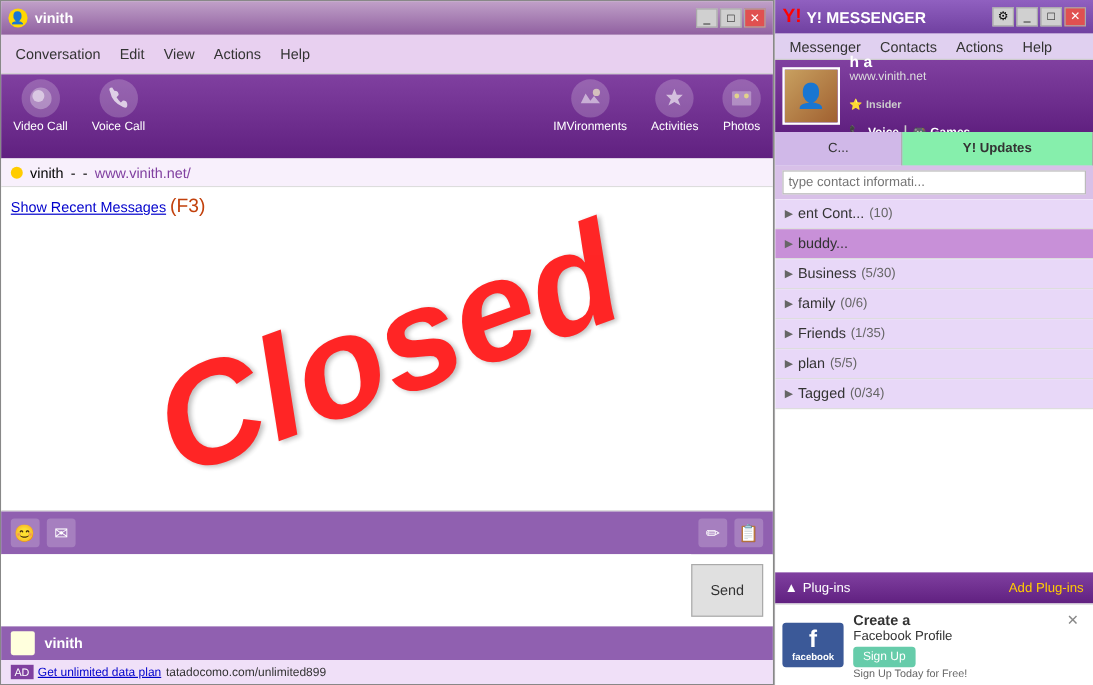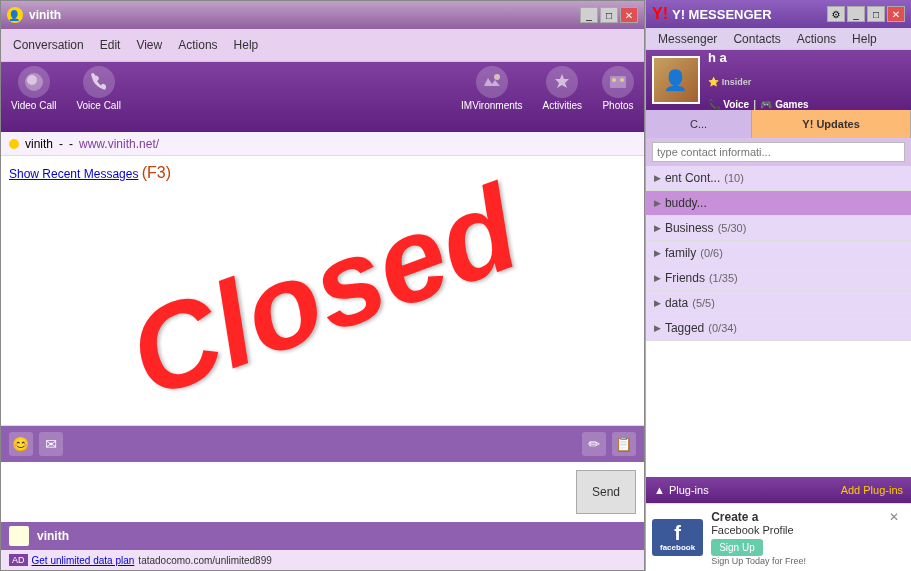--- a/index.html
+++ b/index.html
@@ -79,21 +79,21 @@
     .profile-avatar { width: 48px; height: 48px; background: #ddd; border: 2px solid #fff; overflow: hidden; }
     .profile-info { flex: 1; }
     .profile-name { color: white; font-size: 13px; font-weight: bold; }
     .profile-url { color: #ddd; font-size: 10px; }
     .profile-icons { display: flex; gap: 4px; margin-top: 12px; font-weight: bold; }
     .profile-icon-btn { color: white; font-size: 10px; cursor: pointer; }
 
     
     .tabs-area { height: 28px; background: #d0b8e8; display: flex; align-items: stretch; }
     .tab { flex: 1; display: flex; align-items: center; justify-content: center; font-size: 11px; cursor: pointer; color: #333; border-right: 1px solid #aaa; }
-    .tab.active { background: #fdba74; font-weight: bold; }
+    .tab.active { background: #86efac; font-weight: bold; }
     .updates-tab { flex: 1.5; background: #e8d0f8; font-size: 11px; display: flex; align-items: center; justify-content: center; cursor: pointer; }
 
     
     .search-bar { height: 28px; background: #d8c0e8; display: flex; align-items: center; padding: 4px 6px; }
     .search-input { flex: 1; height: 20px; border: 1px solid #bbb; padding: 0 4px; font-size: 11px; background: white; color: #888; }
 
     
     .contacts-list { flex: 1; background: white; overflow-y: auto; }
     .contact-group { border-bottom: 1px solid #ddd; }
     .group-header { height: 24px; background: #e8d8f8; display: flex; align-items: center; padding: 0 8px; gap: 4px; cursor: pointer; font-size: 12px; color: #333; }
@@ -261,20 +261,21 @@
       <span class="menu-item">Actions</span>
       <span class="menu-item">Help</span>
     </div>
 
     <div class="profile-area">
       <div class="profile-avatar">
         <div style="width:100%;height:100%;background:linear-gradient(135deg,#c8a060,#a06030);display:flex;align-items:center;justify-content:center;color:white;font-size:20px;">👤</div>
       </div>
       <div class="profile-info">
         <div class="profile-name">h a</div>
+        <div class="profile-url">www.vinith.net</div>
         <div class="profile-icons">
           <span style="color:#ccc;font-size:9px;">⭐ Insider</span>
         </div>
         <div class="profile-icons">
           <span class="profile-icon-btn">📞 <span>Voice</span></span>
           <span style="color:#ccc;font-size:10px;">|</span>
           <span class="profile-icon-btn">🎮 <span>Games</span></span>
         </div>
       </div>
     </div>
@@ -324,21 +325,21 @@
       <div class="contact-group">
         <div class="group-header">
           <span class="group-arrow">▶</span>
           <span class="group-name">Friends</span>
           <span class="group-count">(1/35)</span>
         </div>
       </div>
       <div class="contact-group">
         <div class="group-header">
           <span class="group-arrow">▶</span>
-          <span class="group-name">data</span>
+          <span class="group-name">plan</span>
           <span class="group-count">(5/5)</span>
         </div>
       </div>
       <div class="contact-group">
         <div class="group-header">
           <span class="group-arrow">▶</span>
           <span class="group-name">Tagged</span>
           <span class="group-count">(0/34)</span>
         </div>
       </div>

